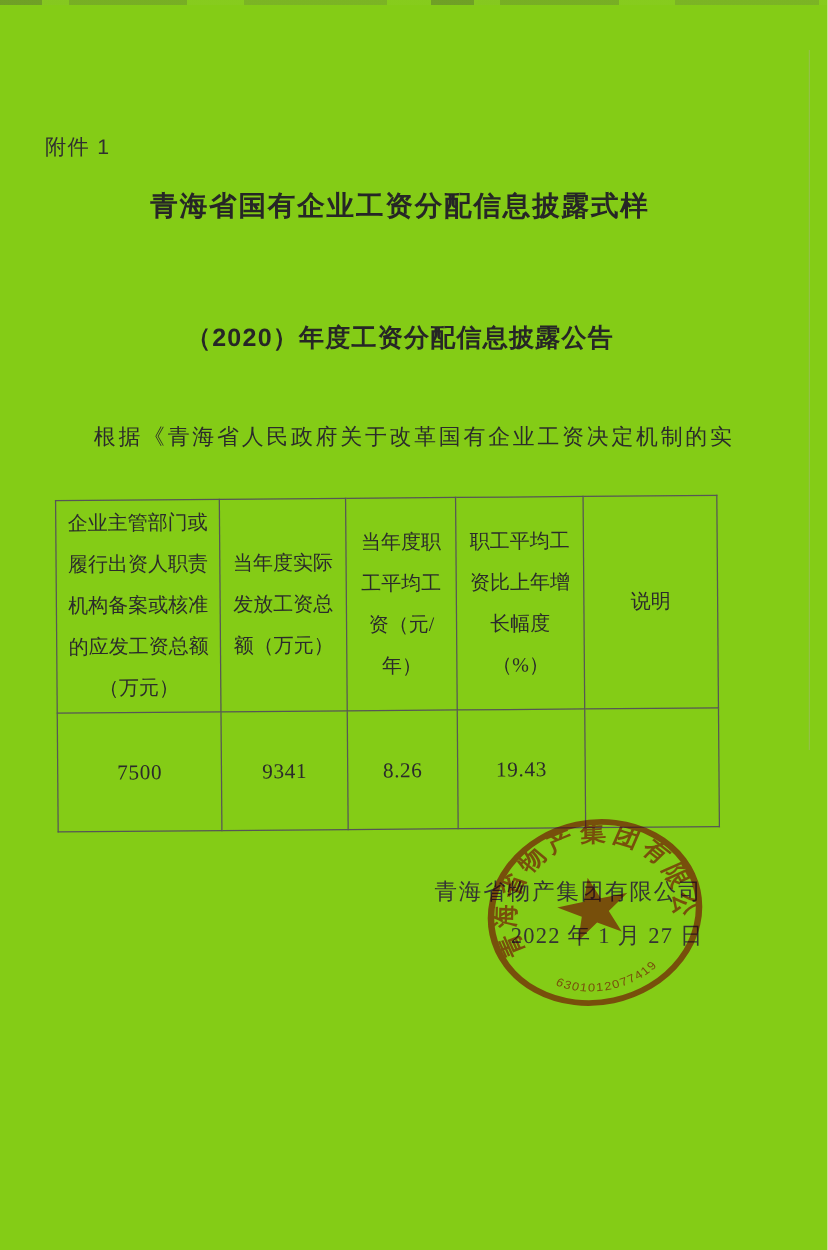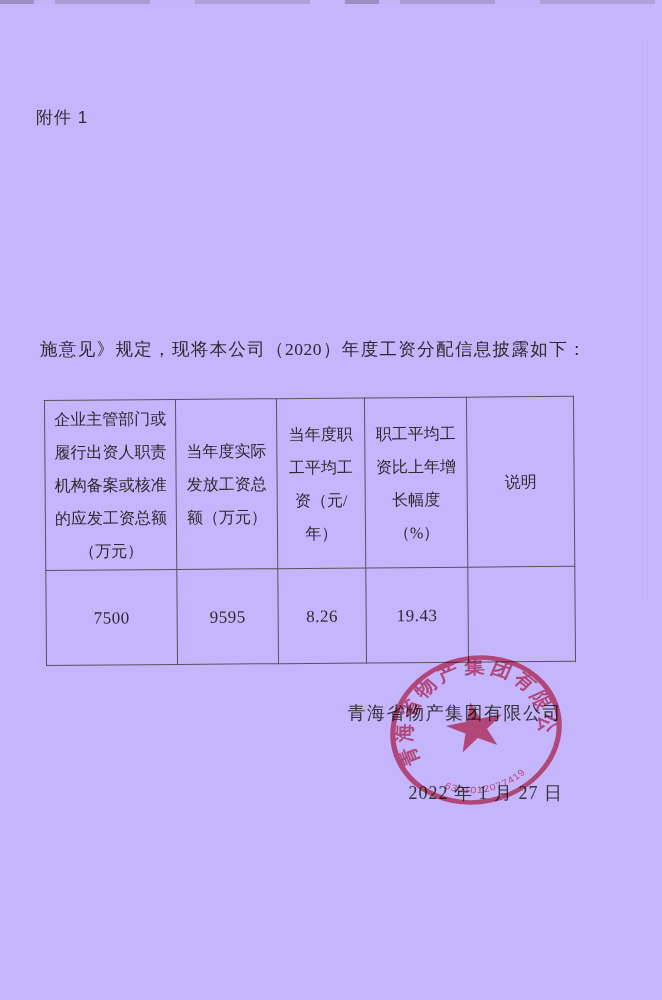--- a/index.html
+++ b/index.html
@@ -4,21 +4,21 @@
 <style>
   html,body{margin:0;padding:0;}
   body{
     width:662px;height:1000px;
     background:#fbfaf7;
     overflow:hidden;
     font-family:"Liberation Serif", serif;
     color:#2e2e2e;
     position:relative;
   }
-  .page{position:absolute;inset:0;background:#c4b5fd;}
+  .page{position:absolute;inset:0;background:#84cc16;}
   .scan-edge-top{
     position:absolute;left:0;top:0;width:662px;height:4px;
     background:repeating-linear-gradient(90deg,
       rgba(70,70,70,.55) 0 34px, rgba(150,150,150,.12) 34px 55px,
       rgba(80,80,80,.40) 55px 150px, rgba(190,190,190,.08) 150px 195px,
       rgba(90,90,90,.35) 195px 310px, rgba(200,200,200,.06) 310px 345px);
     opacity:.6;
   }
   .scan-edge-right{
     position:absolute;left:647px;top:40px;width:1px;height:560px;
@@ -47,63 +47,65 @@
     text-align:center;vertical-align:middle;
     font-size:16px;line-height:33px;color:#2b2b2b;
     padding:2px 8px;word-break:break-all;
   }
   tr.hdr{height:167px;}
   tr.dat{height:95px;}
   tr.dat td{font-size:17px;letter-spacing:.5px;}
   .sig-company{position:absolute;right:100px;top:701px;font-size:18px;
     letter-spacing:1.5px;color:#343434;}
   .sig-date{position:absolute;right:99px;top:736px;font-size:18px;
-    letter-spacing:1px;color:#343434;margin-top:45px;}
+    letter-spacing:1px;color:#343434;}
   .seal{
     position:absolute;left:383px;top:649px;width:186px;height:162px;
     transform:rotate(-12deg);
     opacity:.88;mix-blend-mode:multiply;pointer-events:none;
   }
   .seal svg{display:block;width:186px;height:162px;}
 </style>
 </head>
 <body>
 
 <div class="page">
 
   <div class="scan-edge-top"></div>
   <div class="scan-edge-right"></div>
 
   <div class="attachment">附件 1</div>
 
+  <div class="doc-title">青海省国有企业工资分配信息披露式样</div>
 
+  <div class="doc-subtitle">（2020）年度工资分配信息披露公告</div>
 
   <div class="intro">
-    <div class="ln">施意见》规定，现将本公司（2020）年度工资分配信息披露如下：</div>
+    <div class="ln first">根据《青海省人民政府关于改革国有企业工资决定机制的实</div>
   </div>
 
   <table class="wage">
     <colgroup>
       <col style="width:131px">
         <col style="width:101px">
         <col style="width:88px">
       <col style="width:102px">
         <col style="width:107px">
     </colgroup>
     <tbody>
         <tr class="hdr">
       <td>企业主管部门或履行出资人职责机构备案或核准的应发工资总额（万元）</td>
       <td>当年度实际发放工资总额（万元）</td>
       <td>当年度职工平均工资（元/年）</td>
       <td>职工平均工资比上年增长幅度（%）</td>
       <td>说明</td>
     </tr>
     <tr class="dat">
       <td>7500</td>
-      <td>9595</td>
+      <td>9341</td>
       <td>8.26</td>
       <td>19.43</td>
       <td></td>
     </tr>
   </tbody>
     </table>
 
   <div class="sig-company">青海省物产集团有限公司</div>
   <div class="sig-date">2022 年 1 月 27 日</div>
 

